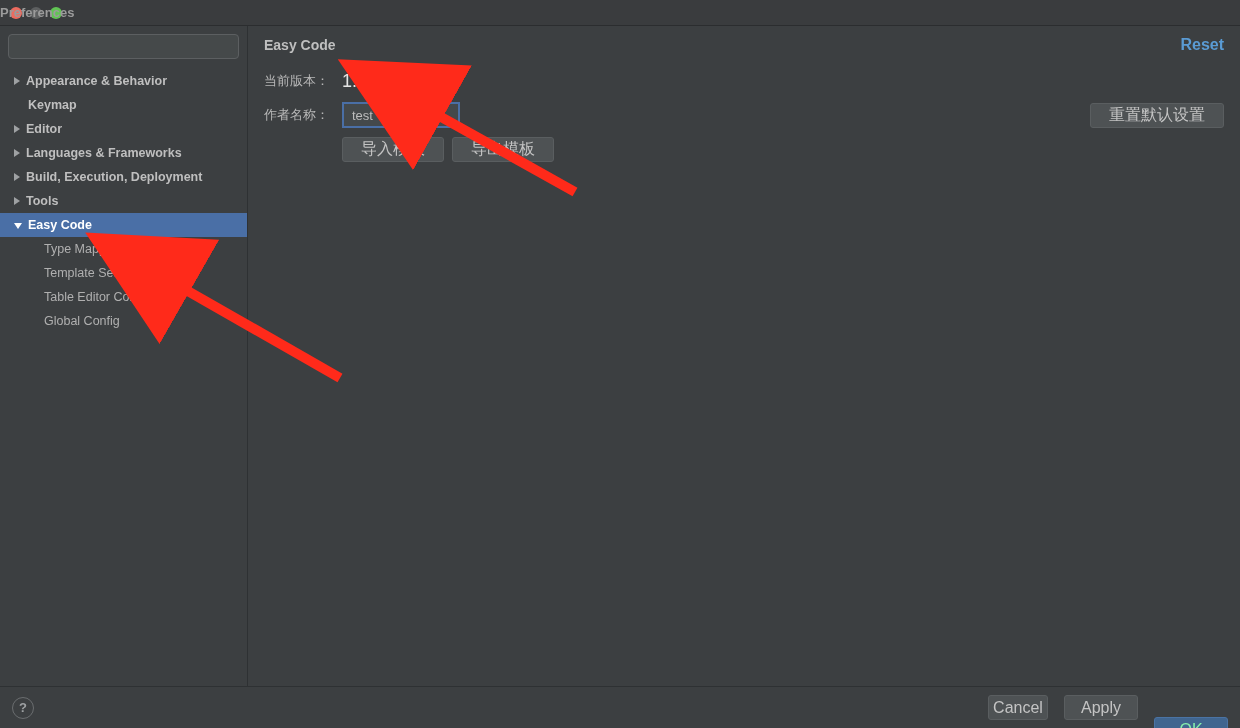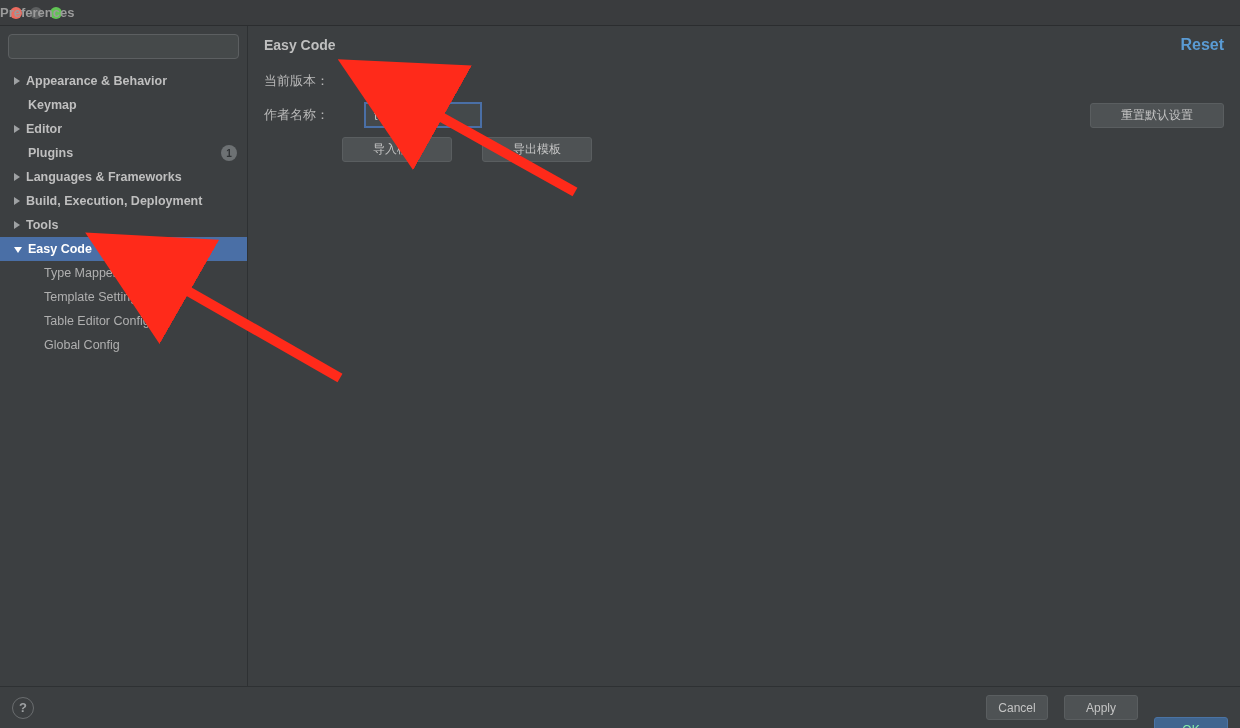--- a/index.html
+++ b/index.html
@@ -106,40 +106,40 @@
 
   
   .main { flex: 1; display: flex; flex-direction: column; min-width: 0; }
   .crumb-row {
     display: flex; align-items: center;
     padding: 10px 16px; height: 38px;
   }
   .crumb-title { font-weight: 700; color: #bfbfbf; font-size: 14px; }
   .reset-link { margin-left: auto; color: #5a9bd4; font-weight: 700; font-size: 16px; cursor: pointer; }
   .form { padding: 0 16px; }
-  .form-row { display: flex; align-items: center; height: 34px; gap: 22px; }
+  .form-row { display: flex; align-items: center; height: 34px; }
   .form-label { width: 78px; color: #b7b7b7; font-size: 13px; }
-  .form-val { color: #a3a3a3; font-size: 12px; }
+  .form-val { color: #e5e5e5; font-size: 18px; }
   .text-input {
     width: 118px; height: 26px;
     background: #44494b;
     border: 2px solid #4a6fa6;
     color: #bdbdbd;
     padding: 2px 8px;
     font-size: 13px;
     outline: none;
   }
   .btn {
     height: 25px;
     background: #4e5254;
     border: 1px solid #5a5e60;
     border-radius: 3px;
     color: #c4c4c4;
-    padding: 0 30px;
-    font-size: 12px;
+    padding: 0 18px;
+    font-size: 16px;
     cursor: pointer;
     display: inline-flex; align-items: center; justify-content: center;
   }
   .btn + .btn { margin-left: 8px; }
   .btn.primary { background: #40658f; border-color: #4a73a4; color: #86efac; margin-top: 44px; }
   .btn-row-right { margin-left: auto; }
 
   
   .footer {
     height: 42px;
@@ -189,24 +189,20 @@
         <span class="arrow right"></span>
         <span>Appearance &amp; Behavior</span>
       </div>
       <div class="tree-item no-arrow">
         <span>Keymap</span>
       </div>
       <div class="tree-item">
         <span class="arrow right"></span>
         <span>Editor</span>
       </div>
-      <div class="tree-item no-arrow">
-        <span>Plugins</span>
-        <span class="badge">1</span>
-      </div>
       <div class="tree-item">
         <span class="arrow right"></span>
         <span>Languages &amp; Frameworks</span>
       </div>
       <div class="tree-item">
         <span class="arrow right"></span>
         <span>Build, Execution, Deployment</span>
       </div>
       <div class="tree-item">
         <span class="arrow right"></span>

